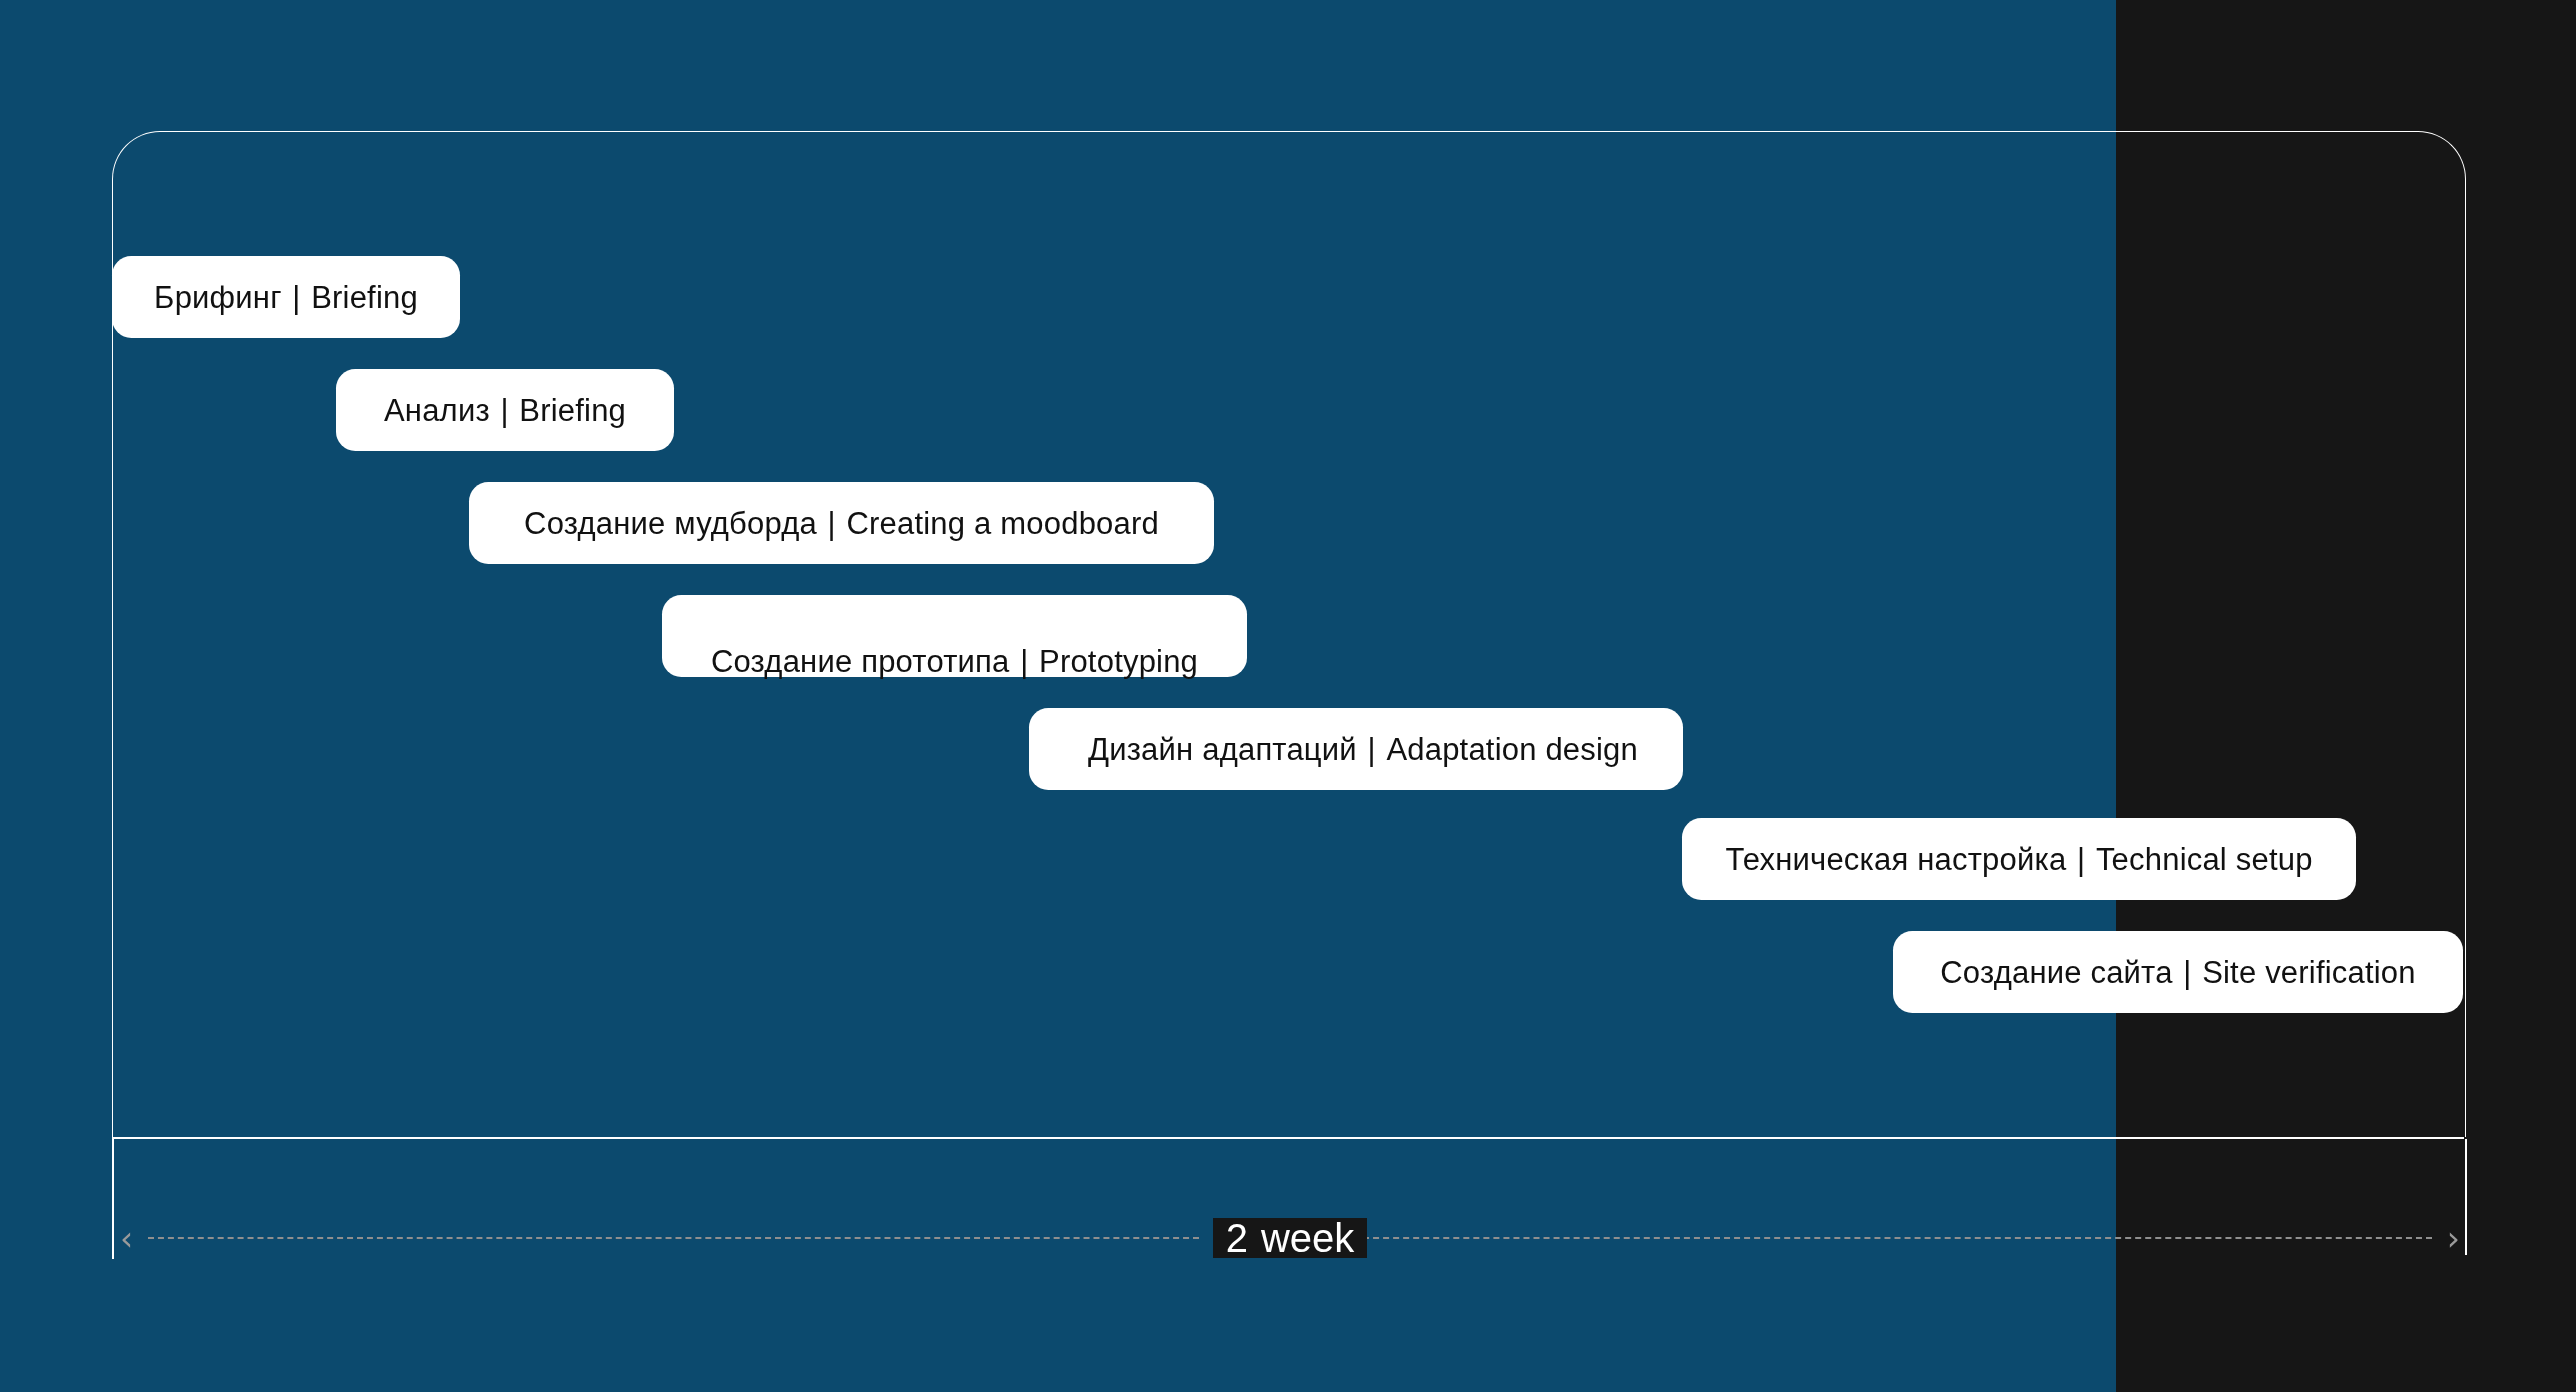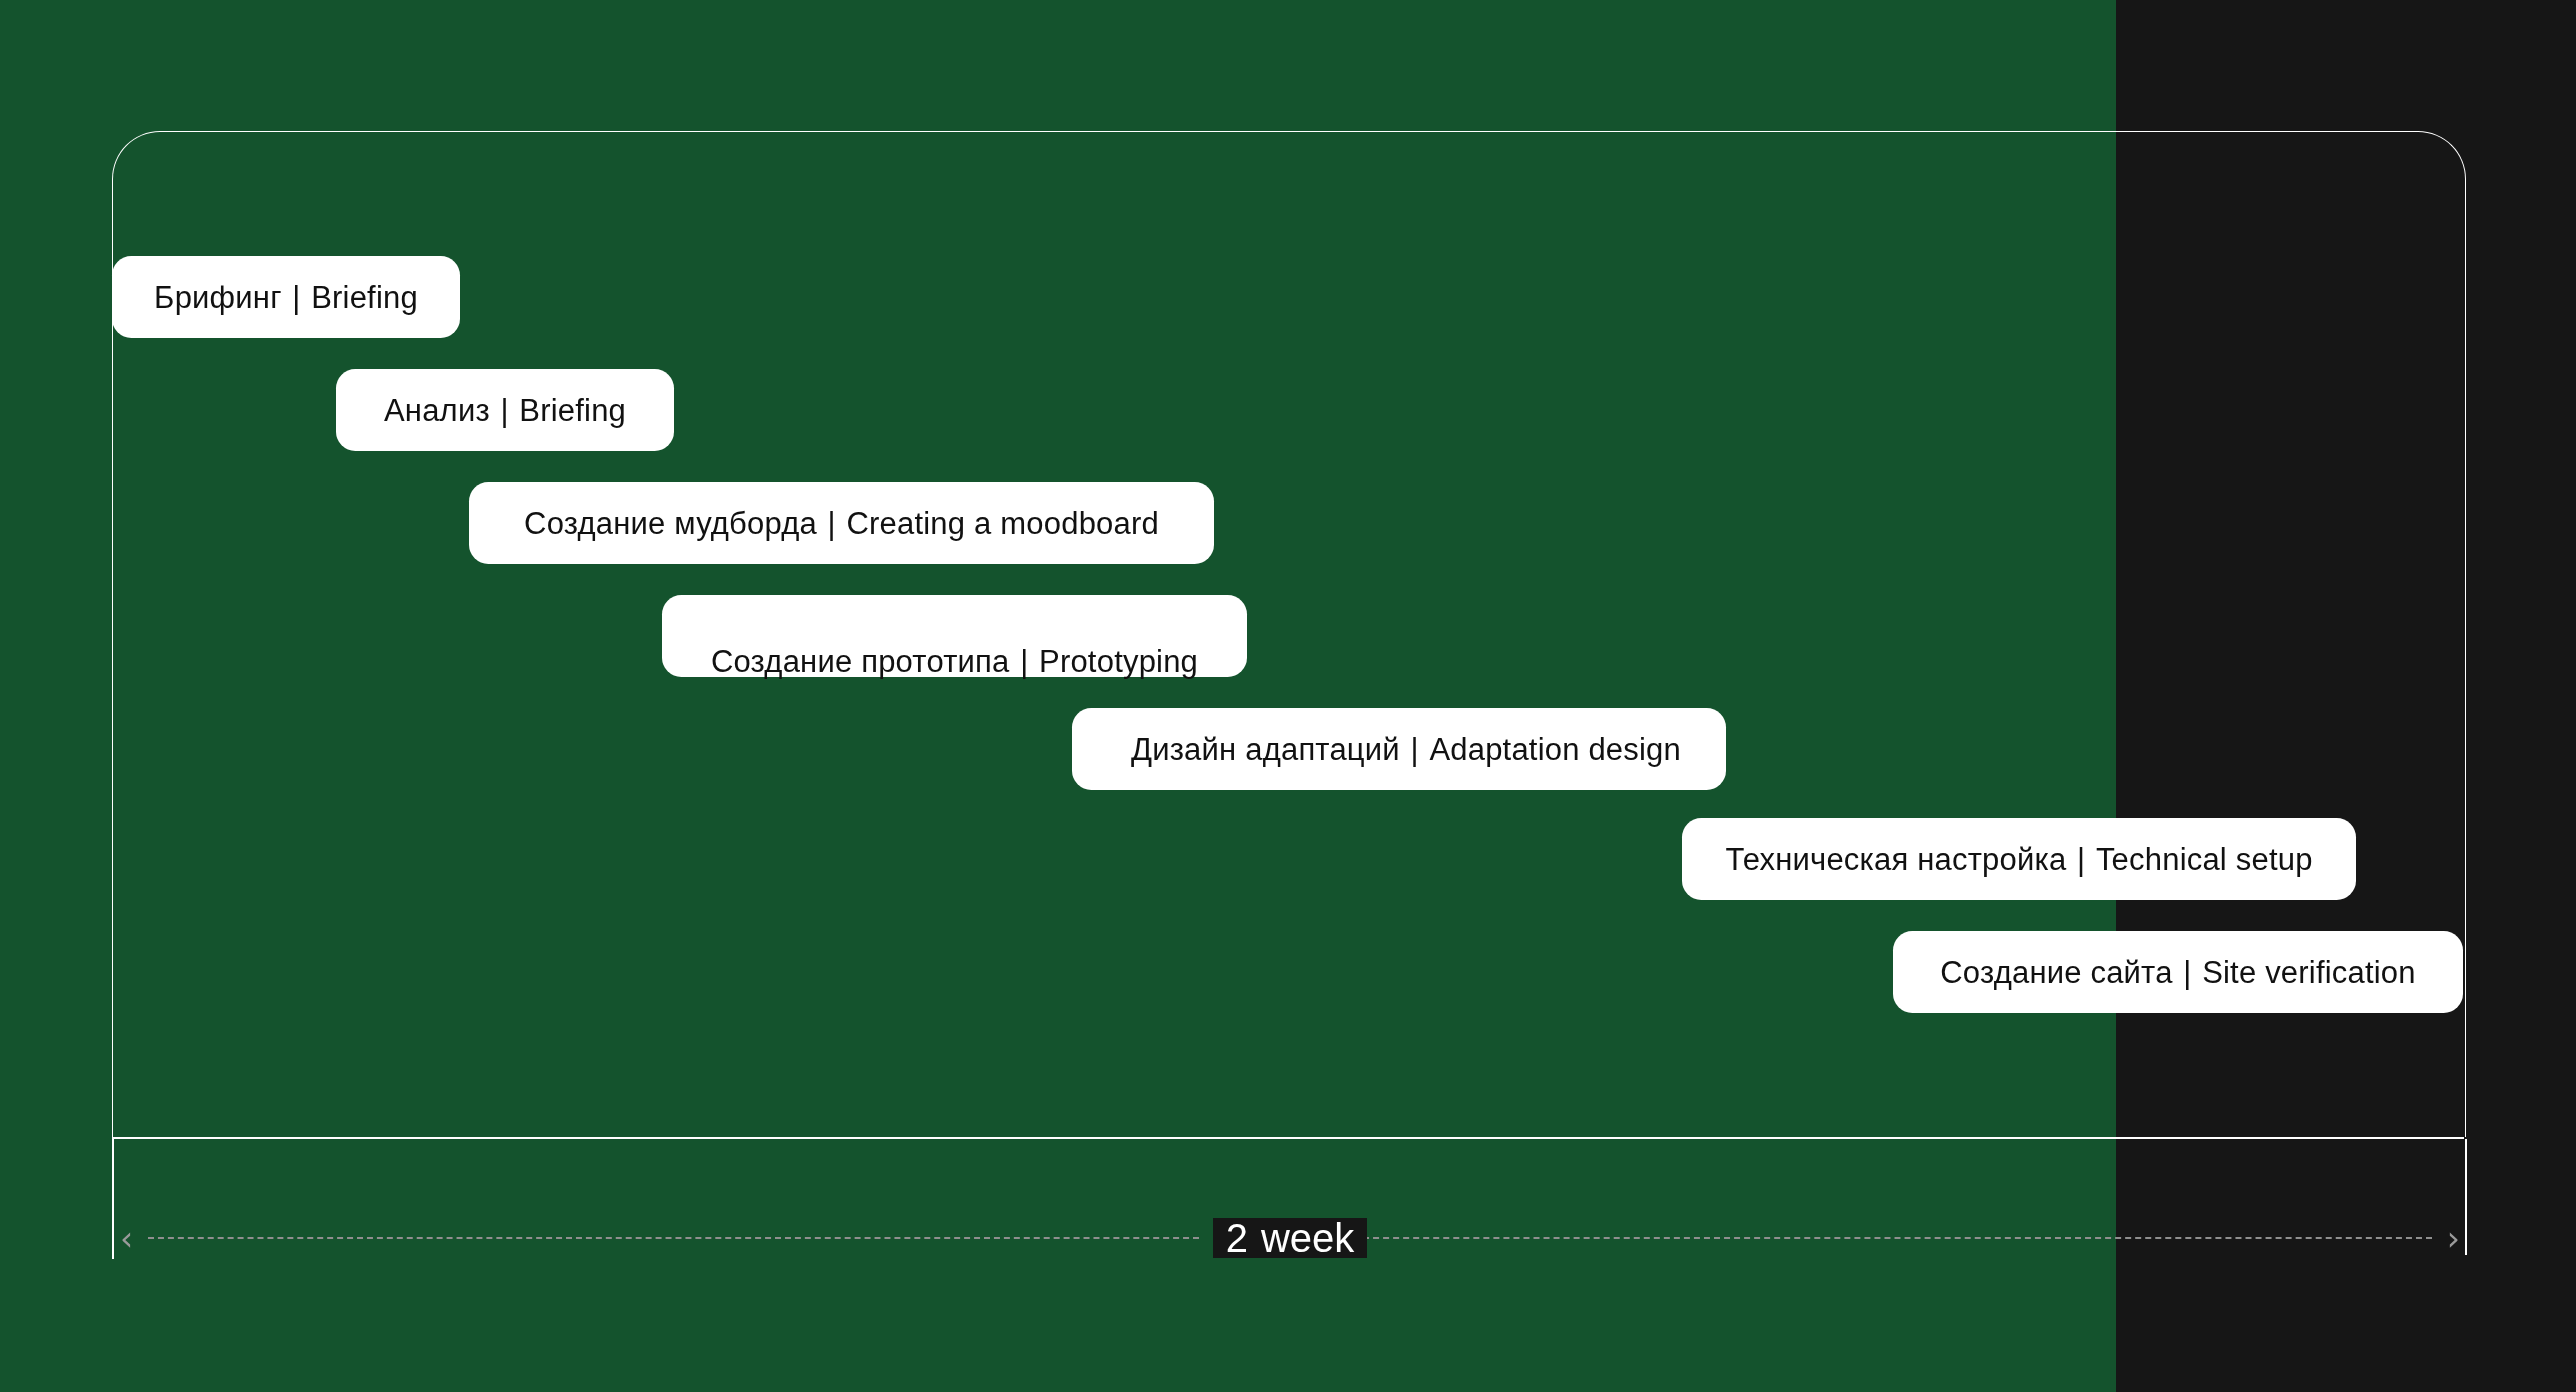--- a/index.html
+++ b/index.html
@@ -13,21 +13,21 @@
     height: 1393px;
     overflow: hidden;
     font-family: "Liberation Sans", "DejaVu Sans", sans-serif;
     -webkit-font-smoothing: antialiased;
   }
 
   #stage {
     position: relative;
     width: 2116px;
     height: 1393px;
-    background: #14532d;
+    background: #0c4a6e;
   }
 
   
   .frame-outline {
     position: absolute;
     left: 112px;
     top: 131px;
     width: 2354px;
     height: 1006px;
     border: 1.8px solid #ffffff;
@@ -149,21 +149,21 @@
       </div>
       <div class="task-bar" style="left: 336px; top: 369px; width: 338px;">
         <div class="bar-label"><span>Анализ</span> <span class="sep">|</span> <span>Briefing</span></div>
       </div>
       <div class="task-bar" style="left: 469px; top: 482px; width: 745px; justify-content: flex-end;">
         <div class="bar-label"><span>Создание мудборда</span> <span class="sep">|</span> <span>Creating a moodboard</span></div>
       </div>
       <div class="task-bar" style="left: 662px; top: 595px; width: 585px; align-items: flex-end;">
         <div class="bar-label"><span>Создание прототипа</span> <span class="sep">|</span> <span>Prototyping</span></div>
       </div>
-      <div class="task-bar" style="left: 1072px; top: 708px; width: 654px; padding-left: 14px;">
+      <div class="task-bar" style="left: 1029px; top: 708px; width: 654px; padding-left: 14px;">
         <div class="bar-label"><span>Дизайн адаптаций</span> <span class="sep">|</span> <span>Adaptation design</span></div>
       </div>
       <div class="task-bar" style="left: 1682px; top: 818px; width: 674px;">
         <div class="bar-label"><span>Техническая настройка</span> <span class="sep">|</span> <span>Technical setup</span></div>
       </div>
       <div class="task-bar" style="left: 1893px; top: 931px; width: 570px;">
         <div class="bar-label"><span>Создание сайта</span> <span class="sep">|</span> <span>Site verification</span></div>
       </div>
     </div>
 

